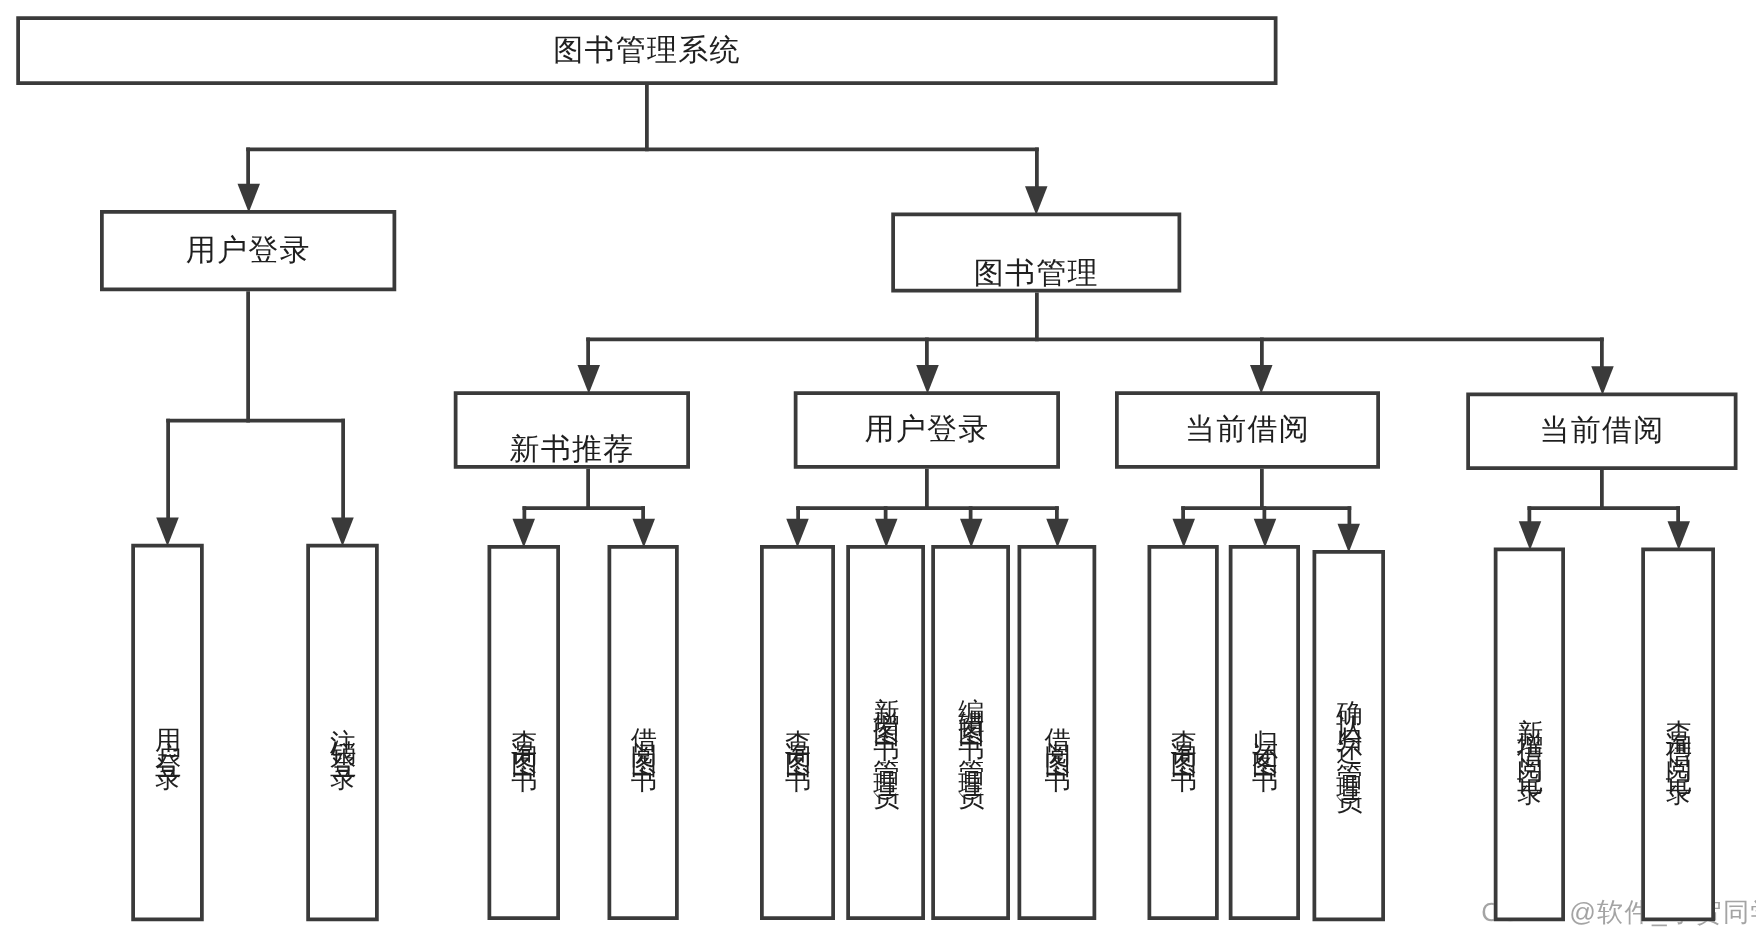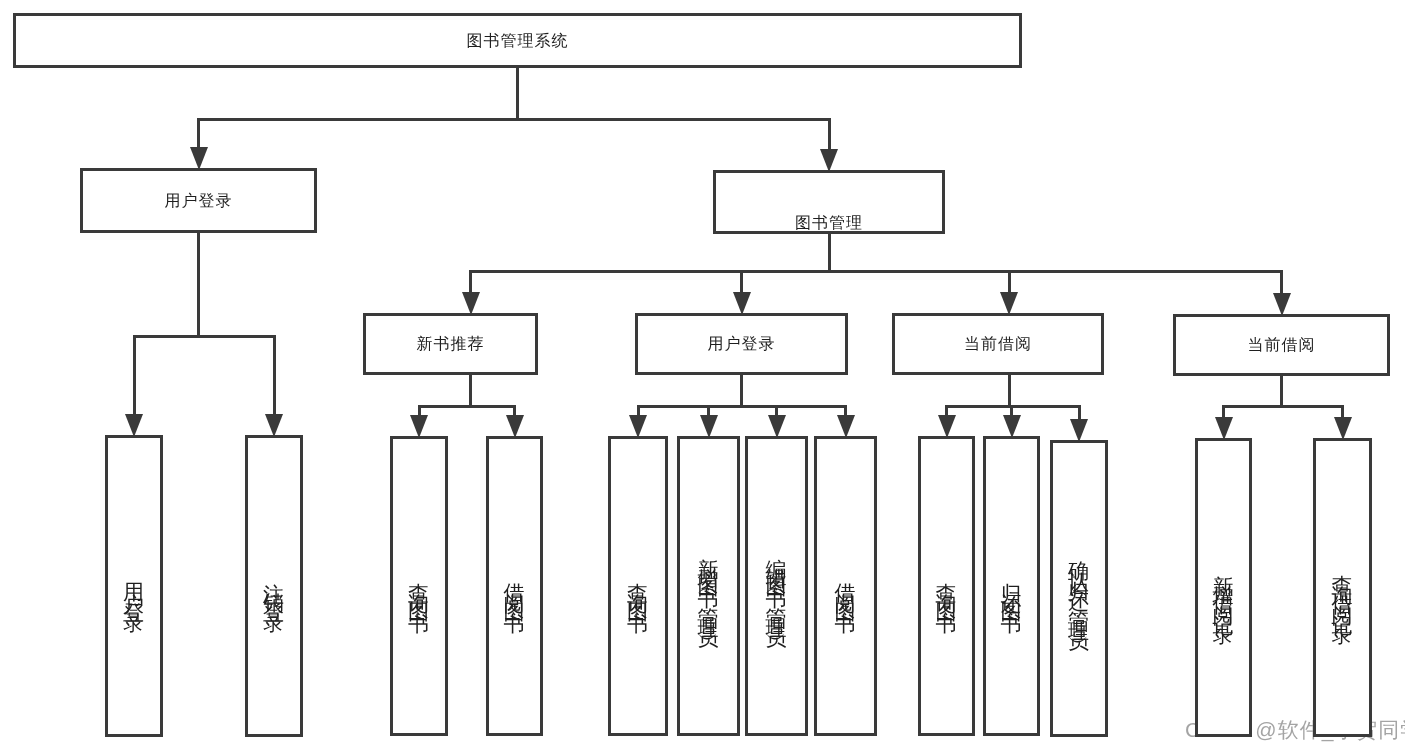--- a/index.html
+++ b/index.html
@@ -12,21 +12,21 @@
   }
   .node{
     position:absolute;
     box-sizing:border-box;
     background:#ffffff;
     border:3px solid var(--line,#3a3a3a);
     display:flex;align-items:center;justify-content:center;
     color:#1f1f1f;
   }
   .node .lbl{
-    font-size:16px;
+    font-size:24px;
     letter-spacing:1px;
     line-height:1;
     white-space:nowrap;
   }
   .node.vertical .lbl{
     writing-mode:vertical-rl;
     text-orientation:mixed;
     font-size:21px;
     letter-spacing:10px;
     white-space:normal;
@@ -64,21 +64,21 @@
     </div>
     <div class="node" style="left: 713px; top: 170px; width: 232px; height: 64px; align-items: flex-end;">
       <span class="lbl" style="color: rgb(31, 31, 31);">图书管理</span>
     </div>
     <div class="node vertical" style="left: 105px; top: 435px; width: 58px; height: 302px;">
       <span class="lbl" style="color: rgb(31, 31, 31);">用户登录</span>
     </div>
     <div class="node vertical" style="left: 245px; top: 435px; width: 58px; height: 302px;">
       <span class="lbl" style="color: rgb(31, 31, 31);">注销登录</span>
     </div>
-    <div class="node" style="left: 363px; top: 313px; width: 175px; height: 62px;">
+    <div class="node" style="left: 363px; top: 313px; width: 189px; height: 62px; align-items: flex-end;">
       <span class="lbl" style="color: rgb(31, 31, 31);">新书推荐</span>
     </div>
     <div class="node" style="left: 635px; top: 313px; width: 213px; height: 62px;">
       <span class="lbl" style="color: rgb(31, 31, 31);">用户登录</span>
     </div>
     <div class="node" style="left: 892px; top: 313px; width: 212px; height: 62px;">
       <span class="lbl" style="color: rgb(31, 31, 31);">当前借阅</span>
     </div>
     <div class="node" style="left: 1173px; top: 314px; width: 217px; height: 62px;">
       <span class="lbl" style="color: rgb(31, 31, 31);">当前借阅</span>

